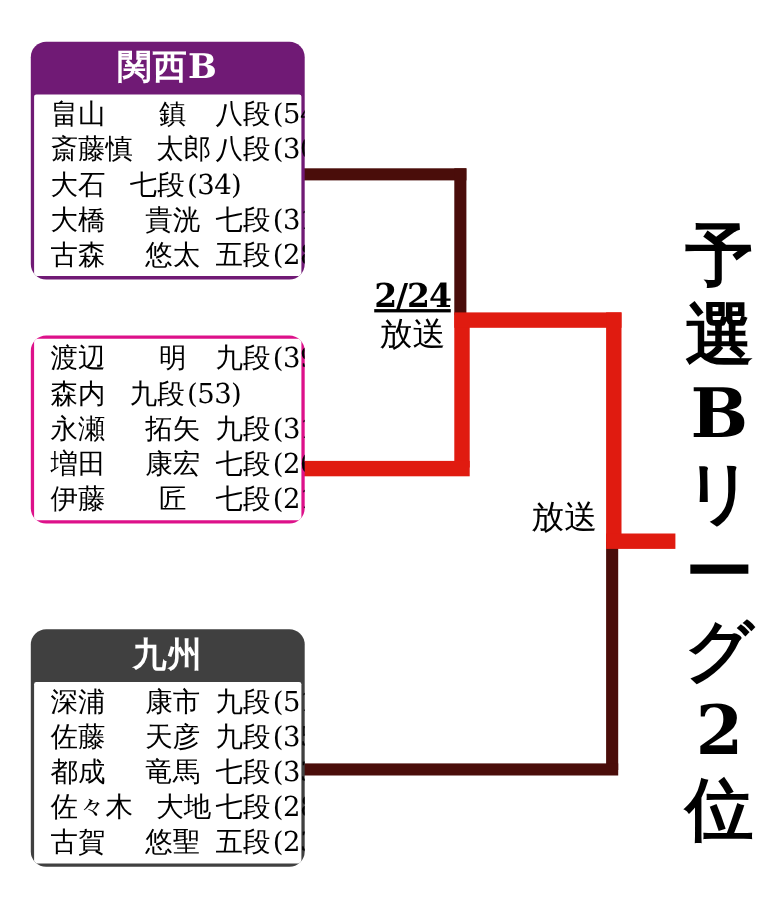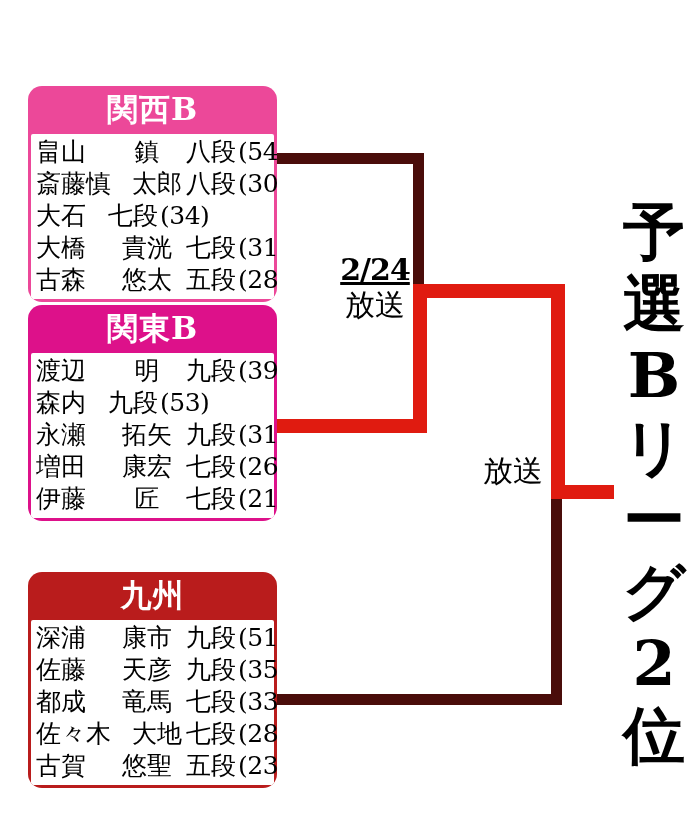--- a/index.html
+++ b/index.html
@@ -25,23 +25,23 @@
   
   .team-box {
     position: absolute;
     left: 28px;
     width: 249px;
     box-sizing: border-box;
     border-radius: 14px;
     padding: 3px;
     overflow: hidden;
   }
-  .team-box.orange { background: #ec4899; margin-top: 48px; }
+  .team-box.orange { background: #701a75; }
   .team-box.magenta { background: #dd118a; }
-  .team-box.red { background: #b91c1c; }
+  .team-box.red { background: #404040; }
 
   .team-header {
     text-align: center;
     color: #ffffff;
     font-size: 31px;
     line-height: 40px;
     height: 45px;
     font-weight: bold;
     letter-spacing: 1px;
     font-family: "DejaVu Serif", "Liberation Serif", serif;
@@ -53,21 +53,21 @@
     padding: 2px 0 3px 0;
   }
 
   .player-row {
     display: flex;
     align-items: baseline;
     font-size: 25px;
     line-height: 32px;
     color: #000000;
     white-space: nowrap;
-    padding-left: 5px;
+    padding-left: 15px;
   }
   .p-surname {
     display: inline-block;
     width: 72px;
     flex: 0 0 72px;
     letter-spacing: 0px;
   }
   .p-given {
     display: inline-block;
     width: 78px;
@@ -180,21 +180,20 @@
       <div class="player-row">
         <span class="p-surname">古森</span>
         <span class="p-given">悠太</span>
         <span class="p-rank">五段</span>
         <span class="p-age">(28)</span>
       </div>
     </div>
   </div>
 
   <div class="team-box magenta" style="top:305px;">
-    <div class="team-header">関東B</div>
     <div class="team-roster">
       <div class="player-row">
         <span class="p-surname">渡辺</span>
         <span class="p-given">明</span>
         <span class="p-rank">九段</span>
         <span class="p-age">(39)</span>
       </div>
       <div class="player-row">
         <span class="p-surname">森内</span>
         <span class="p-rank">九段</span>

